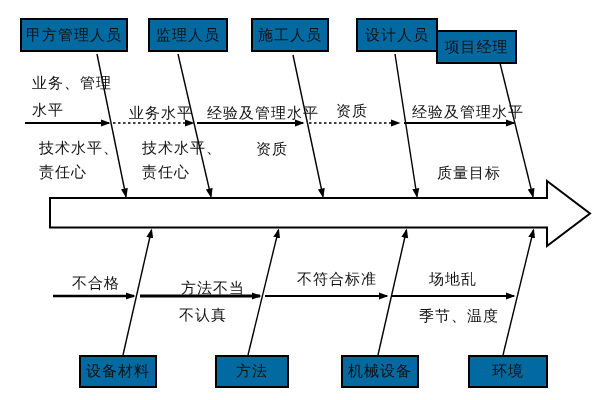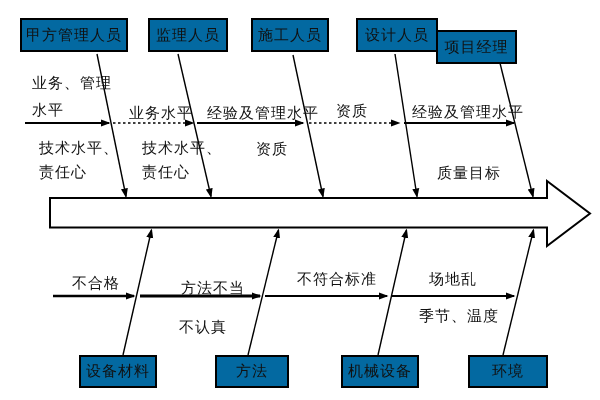--- a/index.html
+++ b/index.html
@@ -89,18 +89,18 @@
   <div class="lbl" style="left:142px;top:136px;">技术水平、
 责任心</div>
   <div class="lbl" style="left:207px;top:101px;">经验及管理水平</div>
   <div class="lbl" style="left:256px;top:137px;">资质</div>
   <div class="lbl" style="left:336px;top:99px;">资质</div>
   <div class="lbl" style="left:412px;top:100px;">经验及管理水平</div>
   <div class="lbl" style="left:437px;top:133px;margin-top:28px;">质量目标</div>
 
   <div class="lbl" style="left:72px;top:271px;">不合格</div>
   <div class="lbl" style="left:181px;top:276px;">方法不当</div>
-  <div class="lbl" style="left:179px;top:315px;">不认真</div>
+  <div class="lbl" style="left:179px;top:303px;">不认真</div>
   <div class="lbl" style="left:297px;top:267px;">不符合标准</div>
   <div class="lbl" style="left:429px;top:267px;">场地乱</div>
   <div class="lbl" style="left:419px;top:304px;">季节、温度</div>
 
 </div>
 
 </body></html>

